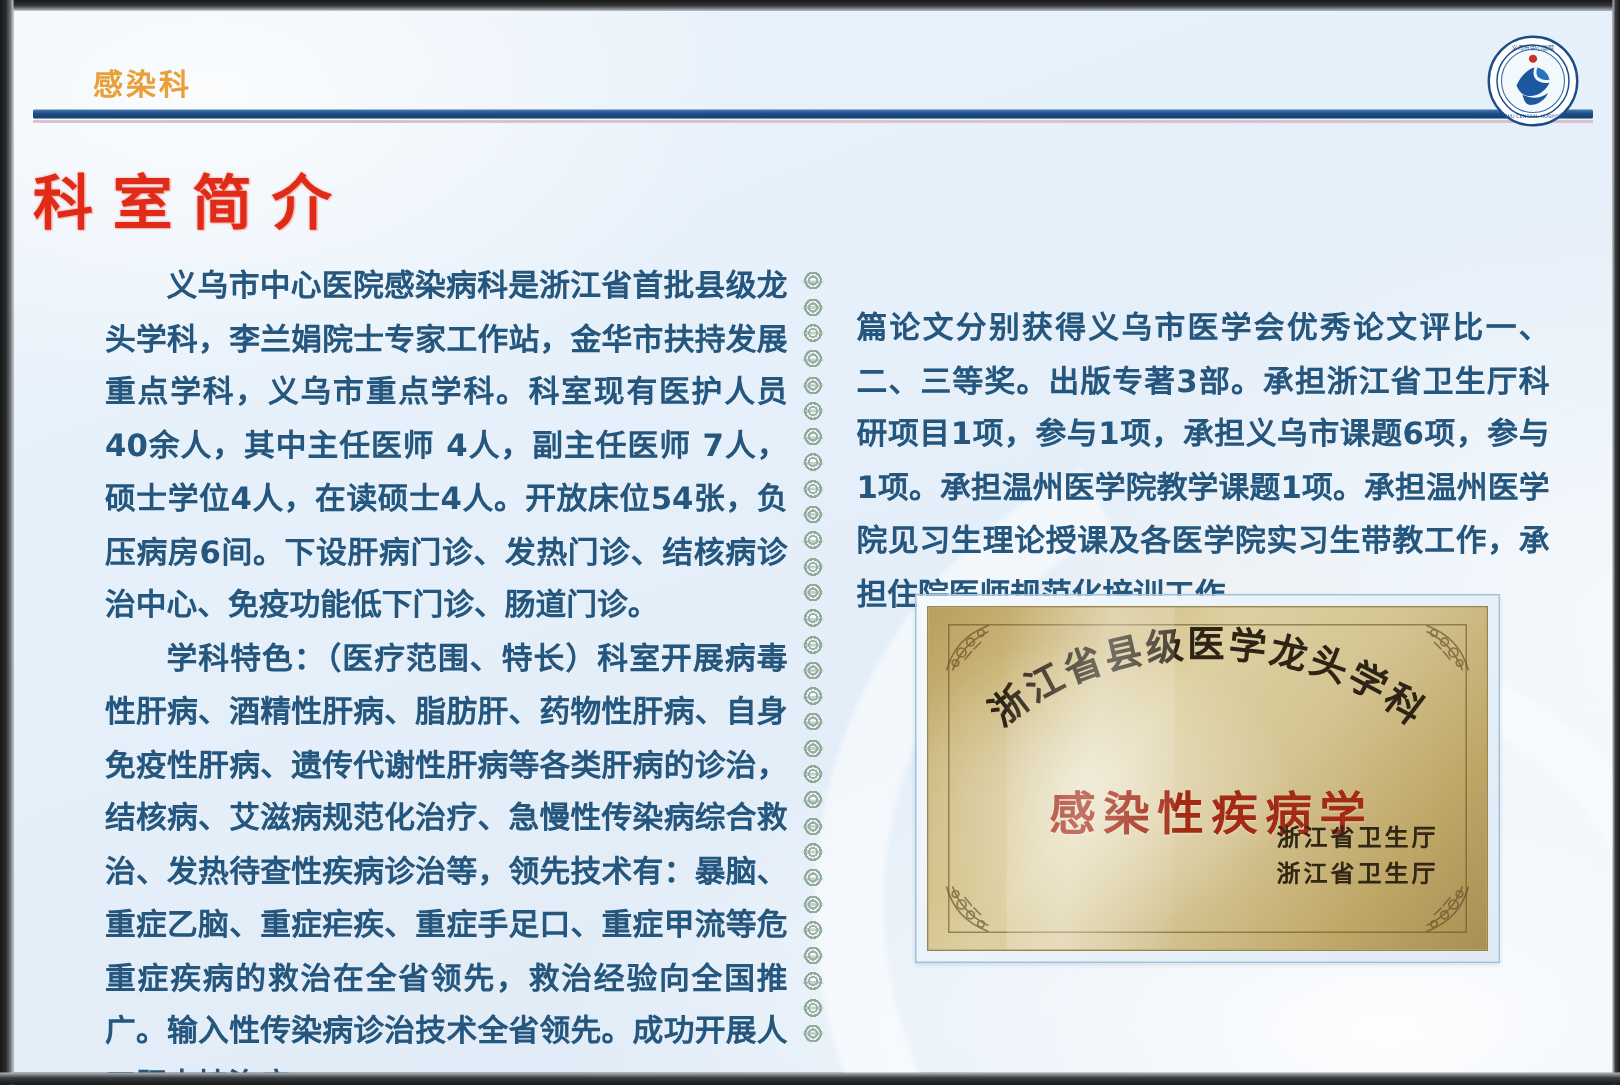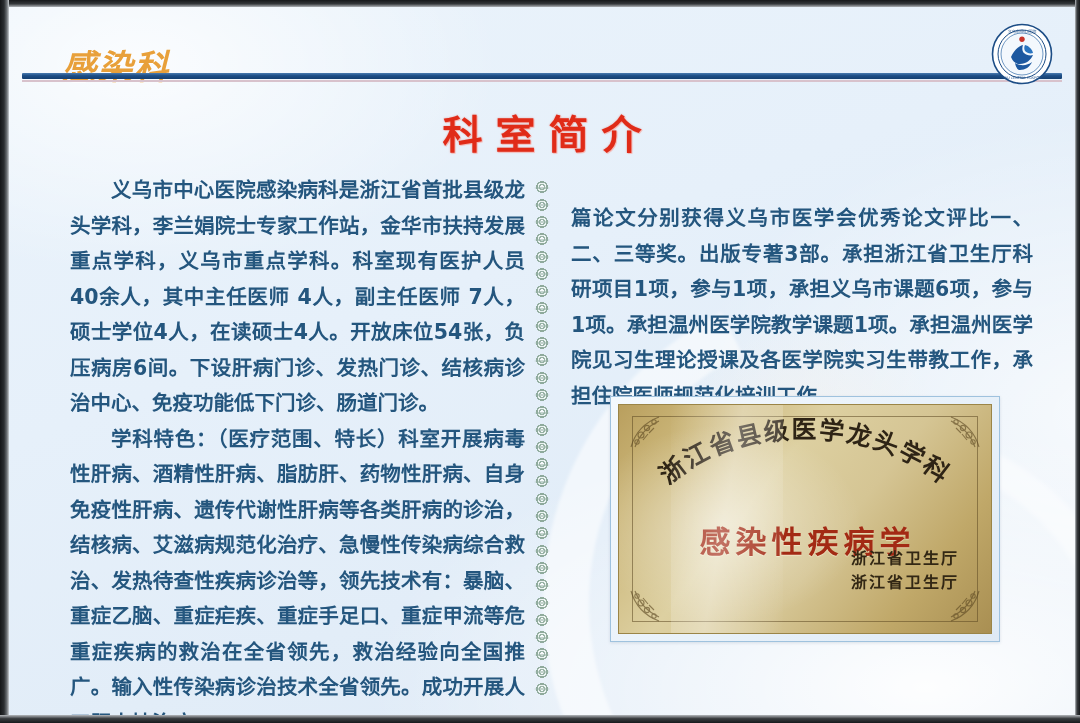--- a/index.html
+++ b/index.html
@@ -66,46 +66,45 @@
   .swirl-d{
     right:120px;top:300px;width:300px;height:300px;border-radius:50%;
     background:radial-gradient(circle,rgba(250,243,233,.55) 0%,rgba(250,243,233,0) 68%);
   }
 
   
   .header{position:absolute;left:0;top:0;width:100%;height:82px;}
   .header-title{
     position:absolute;left:53px;top:33px;
     font-family:"DejaVu Sans","Liberation Sans",sans-serif;
-    font-size:34px;font-weight:700;letter-spacing:2px;
+    font-size:20px;font-weight:700;letter-spacing:2px;
     color:#e8a03a;
     text-shadow:0 1px 0 rgba(255,255,255,.8);
     white-space:nowrap;
-    font-style:italic;
   }
   .header-rule-main{
     position:absolute;left:13px;top:66px;width:1040px;height:6px;
     background:linear-gradient(180deg,#4a7bb0 0%,#1d4e86 45%,#153f70 100%);
     border-radius:1px;
   }
   .header-rule-thin{
     position:absolute;left:13px;top:73px;width:1040px;height:2px;
     background:#d8c2cc;
   }
 
   
   .logo{
     position:absolute;right:22px;top:16px;width:62px;height:62px;
   }
   .logo svg{display:block;width:62px;height:62px;}
 
   
   .main-title{
     position:absolute;left:0;top:96px;width:100%;
-    text-align:center;
+    text-align:left;
     font-size:40px;font-weight:700;letter-spacing:13px;
     color:#e02b18;
     text-shadow:1px 1px 0 rgba(255,160,150,.55), 0 0 2px rgba(220,40,20,.4);
     text-indent:13px;
   }
 
   
   .col{
     position:absolute;top:166px;
     font-size:20.5px;line-height:35.5px;

